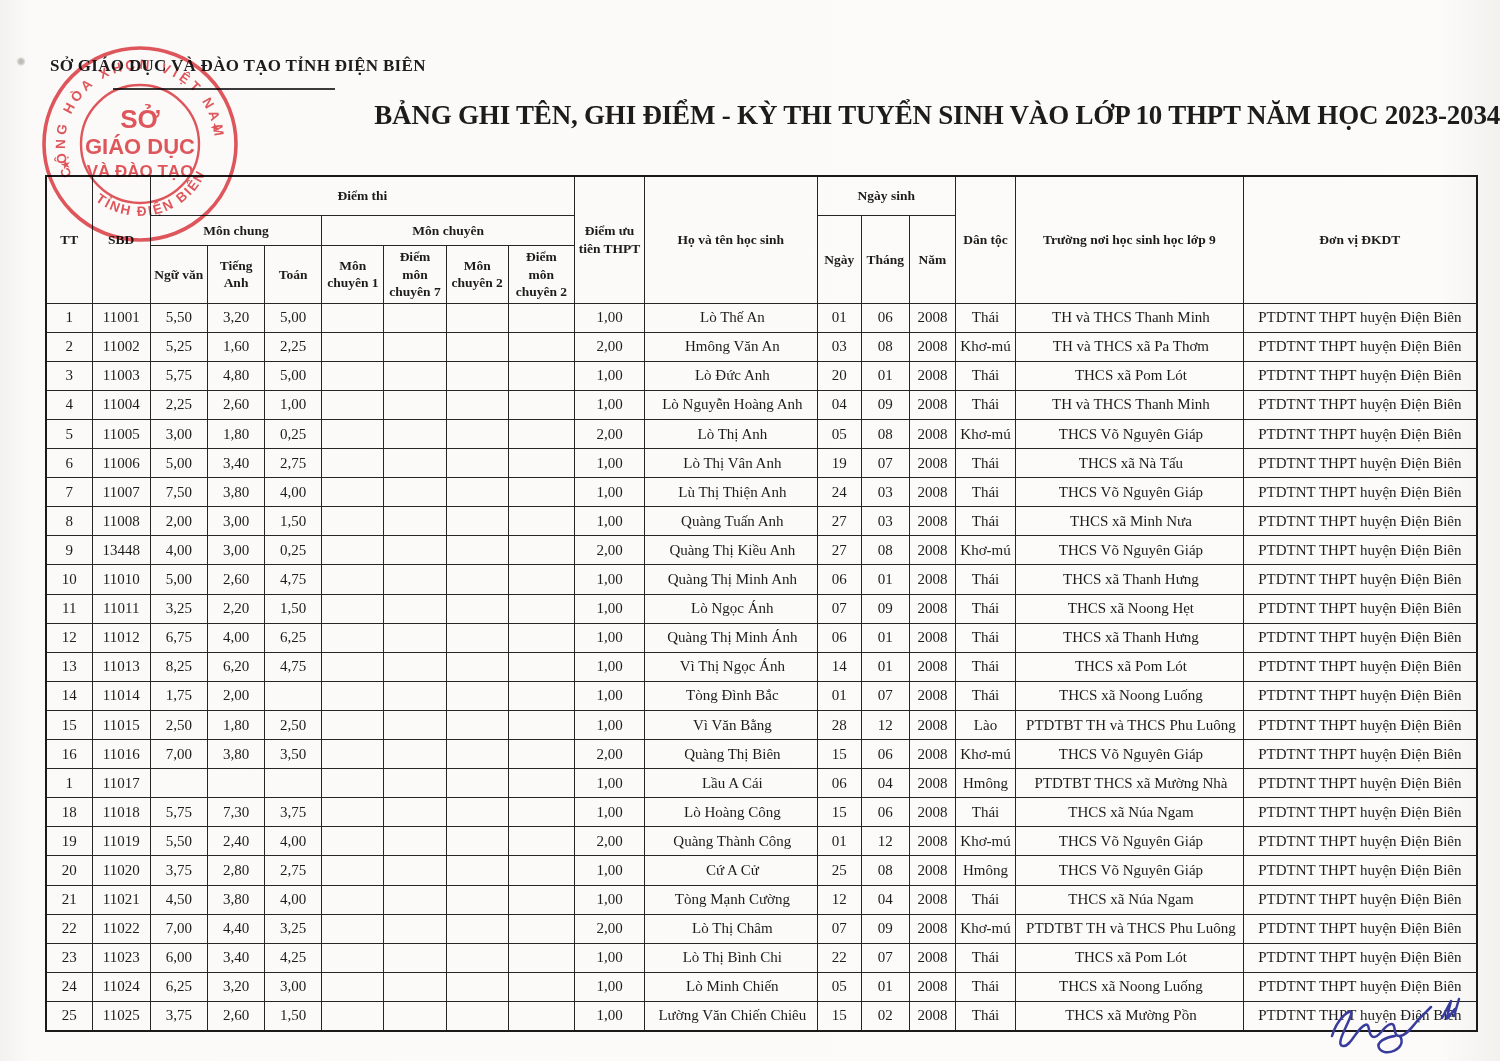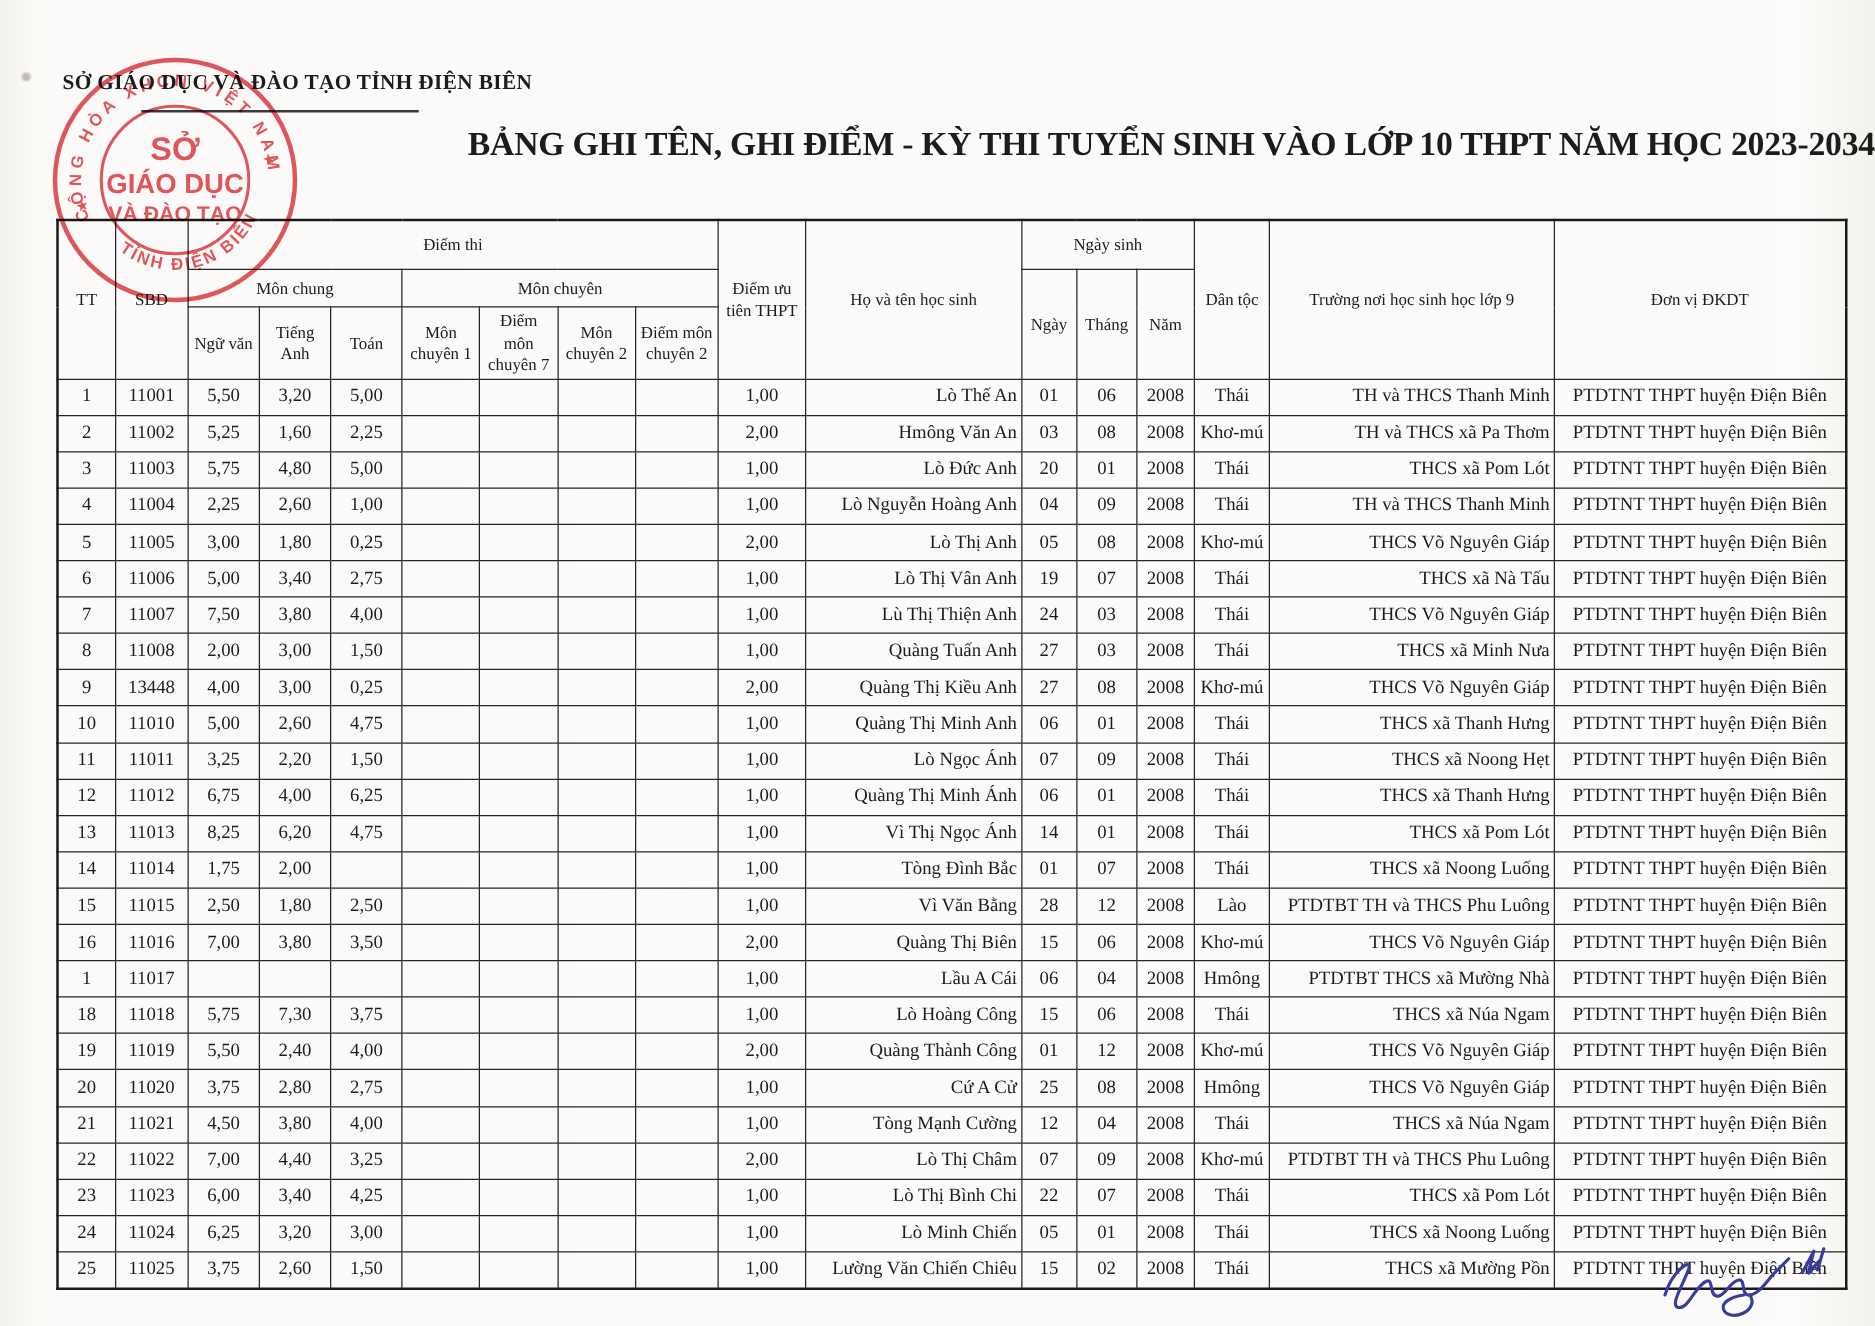--- a/index.html
+++ b/index.html
@@ -16,26 +16,26 @@
   
   table.score{
     position:absolute; left:45px; top:175px; width:1433px;
     border-collapse:collapse; table-layout:fixed; border:2px solid #1a1a1a;
     background:transparent;
   }
   table.score th, table.score td{
     border:1px solid #262626; vertical-align:middle; text-align:center;
     overflow:hidden; padding:0 3px;
   }
-  table.score th{font-size:13.5px; font-weight:normal; line-height:1.3; padding:2px 3px;}
+  table.score th{font-size:13.5px; font-weight:bold; line-height:1.3; padding:2px 3px;}
   table.score thead tr:nth-child(1) th{height:34px;}
   table.score thead tr:nth-child(2) th{height:25px;margin-left:32px;}
   table.score thead tr:nth-child(3) th{height:45px;}
   table.score td{height:28.1px; font-size:15px; white-space:nowrap; line-height:1;}
-  table.score td.al{text-align:right; padding-left:6px;}
+  table.score td.al{text-align:center; padding-left:6px;}
   
   .stamp{position:absolute; left:40px; top:44px; width:200px; height:200px;
     mix-blend-mode:multiply; opacity:.92; pointer-events:none;}
   .stamp text{font-family:"Liberation Sans","DejaVu Sans",sans-serif; font-weight:bold; fill:currentColor;}
   
   .signature{position:absolute; left:1318px; top:996px; width:165px; height:64px;}
 </style>
 </head>
 <body>
 

